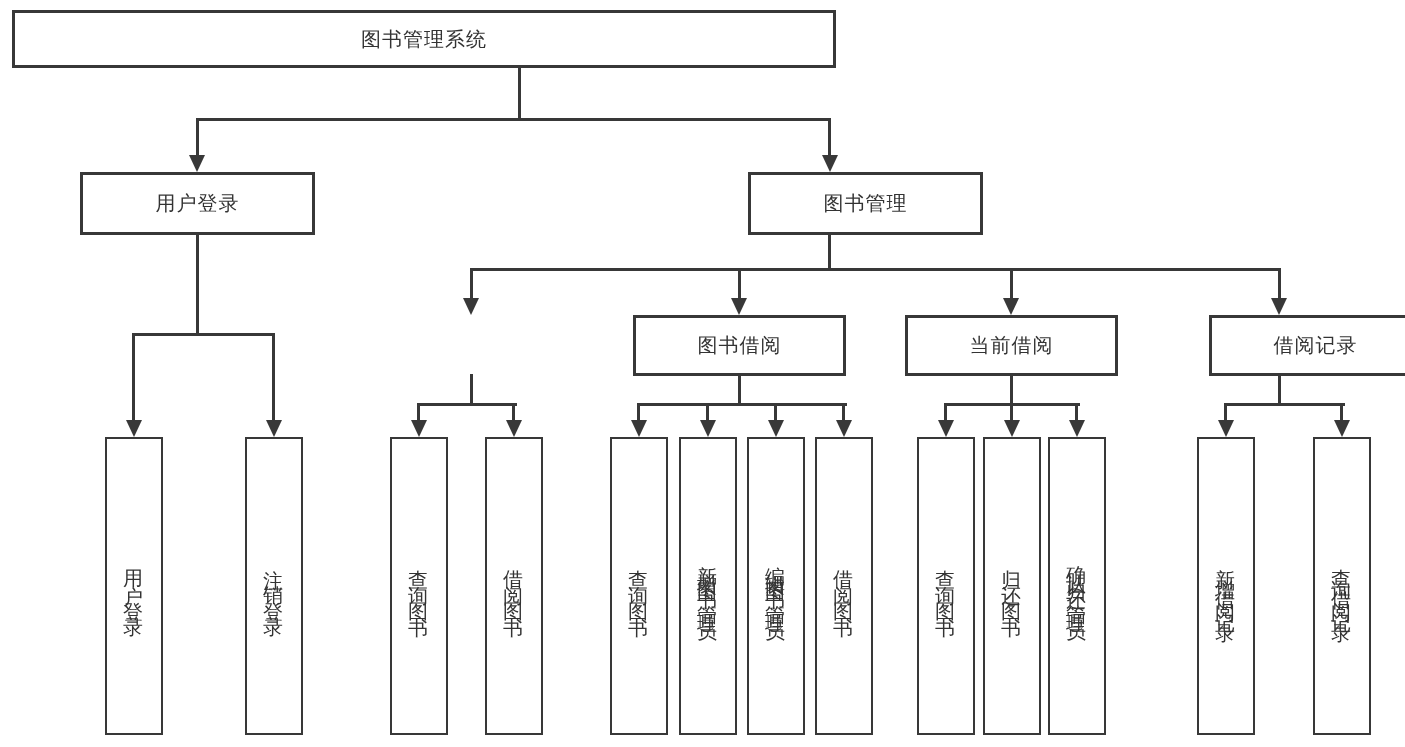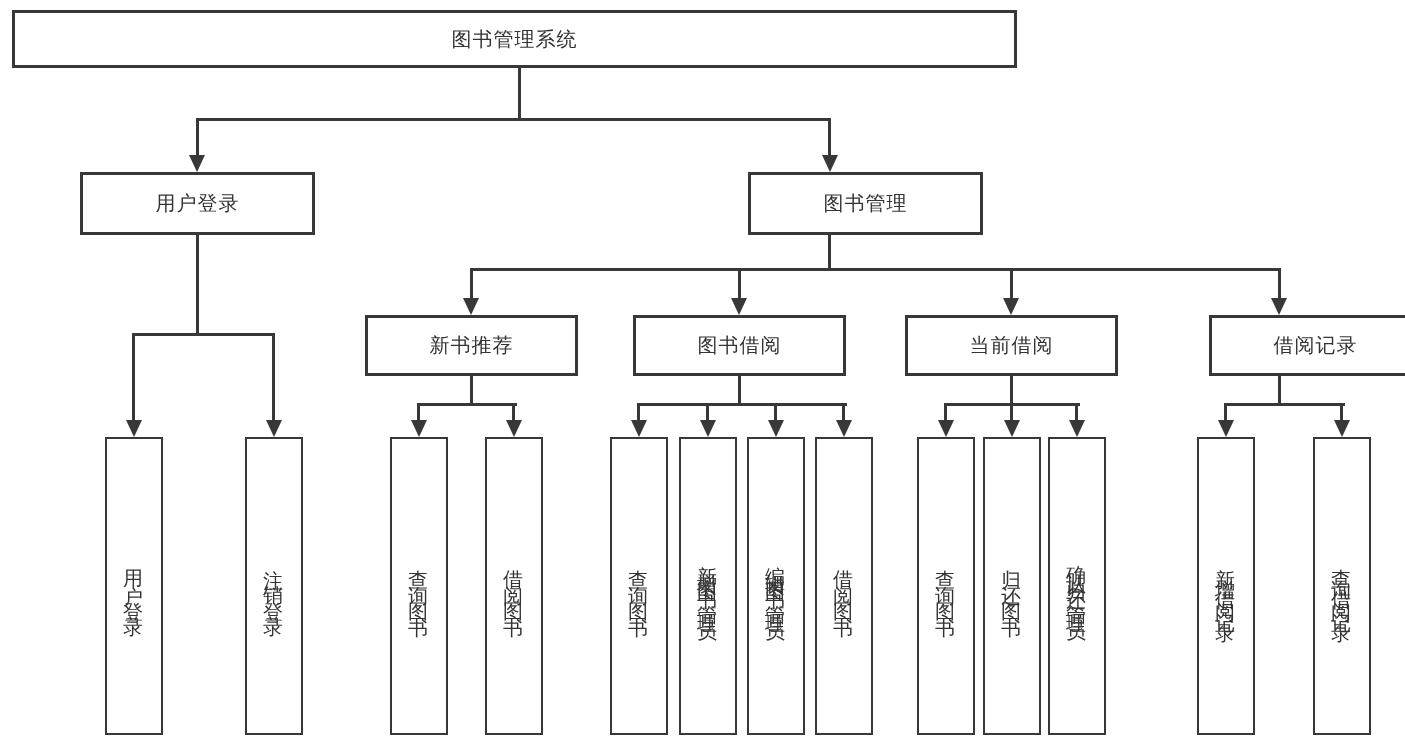--- a/index.html
+++ b/index.html
@@ -39,27 +39,26 @@
   .watermark{
     position:absolute;right:4px;bottom:5px;font-size:21px;color:var(--wm);
     letter-spacing:1px;white-space:nowrap;
   }
 </style>
 </head>
 <body>
 
 <div id="canvas">
 
-  <div class="box" style="left:12px;top:10px;width:1005px;height:58px;">图书管理系统</div>
+  <div class="box" style="left:12px;top:10px;width:824px;height:58px;">图书管理系统</div>
 
   <div class="box" style="left:80px;top:172px;width:235px;height:63px;">用户登录</div>
 
   <div class="box" style="left:712px;top:172px;width:235px;height:63px;margin-left:36px;">图书管理</div>
 
-  <div class="box" style="left:365px;top:315px;width:213px;height:61px;">新书推荐</div>
 
   <div class="box" style="left:905px;top:315px;width:213px;height:61px;">当前借阅</div>
 
   <div class="box" style="left:633px;top:315px;width:213px;height:61px;">图书借阅</div>
 
   <div class="box" style="left:1209px;top:315px;width:213px;height:61px;">借阅记录</div>
 
   <div class="vbox s4" style="left:105px;">用户登录</div>
   <div class="vbox s4" style="left:245px;">注销登录</div>
 

